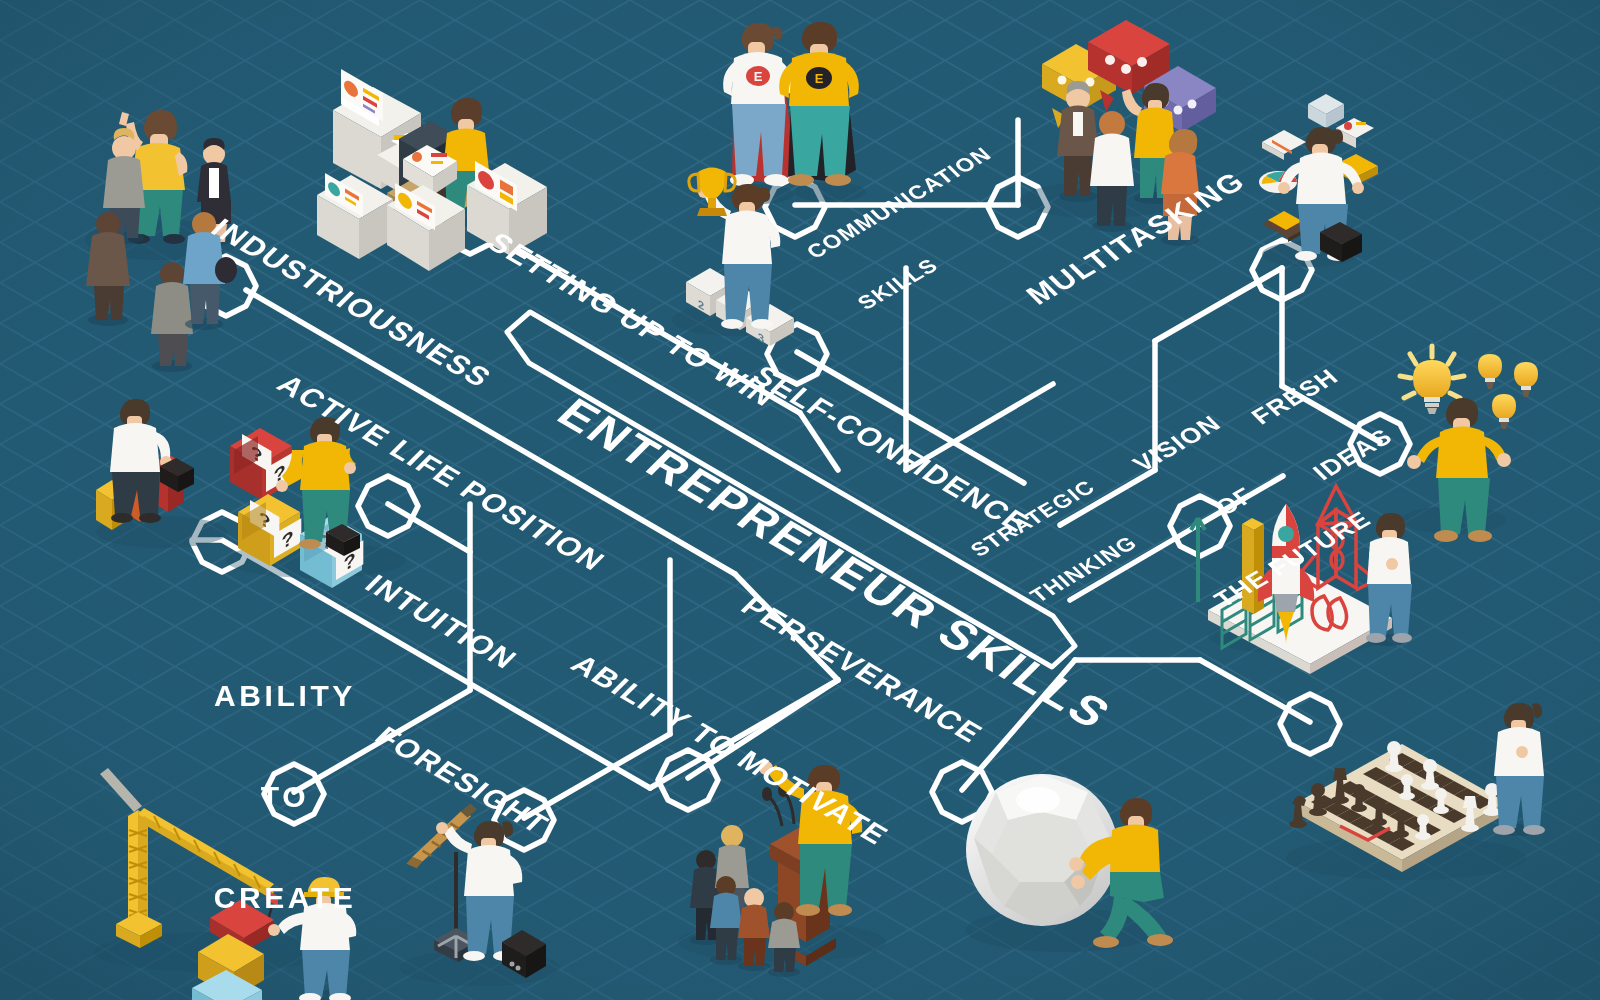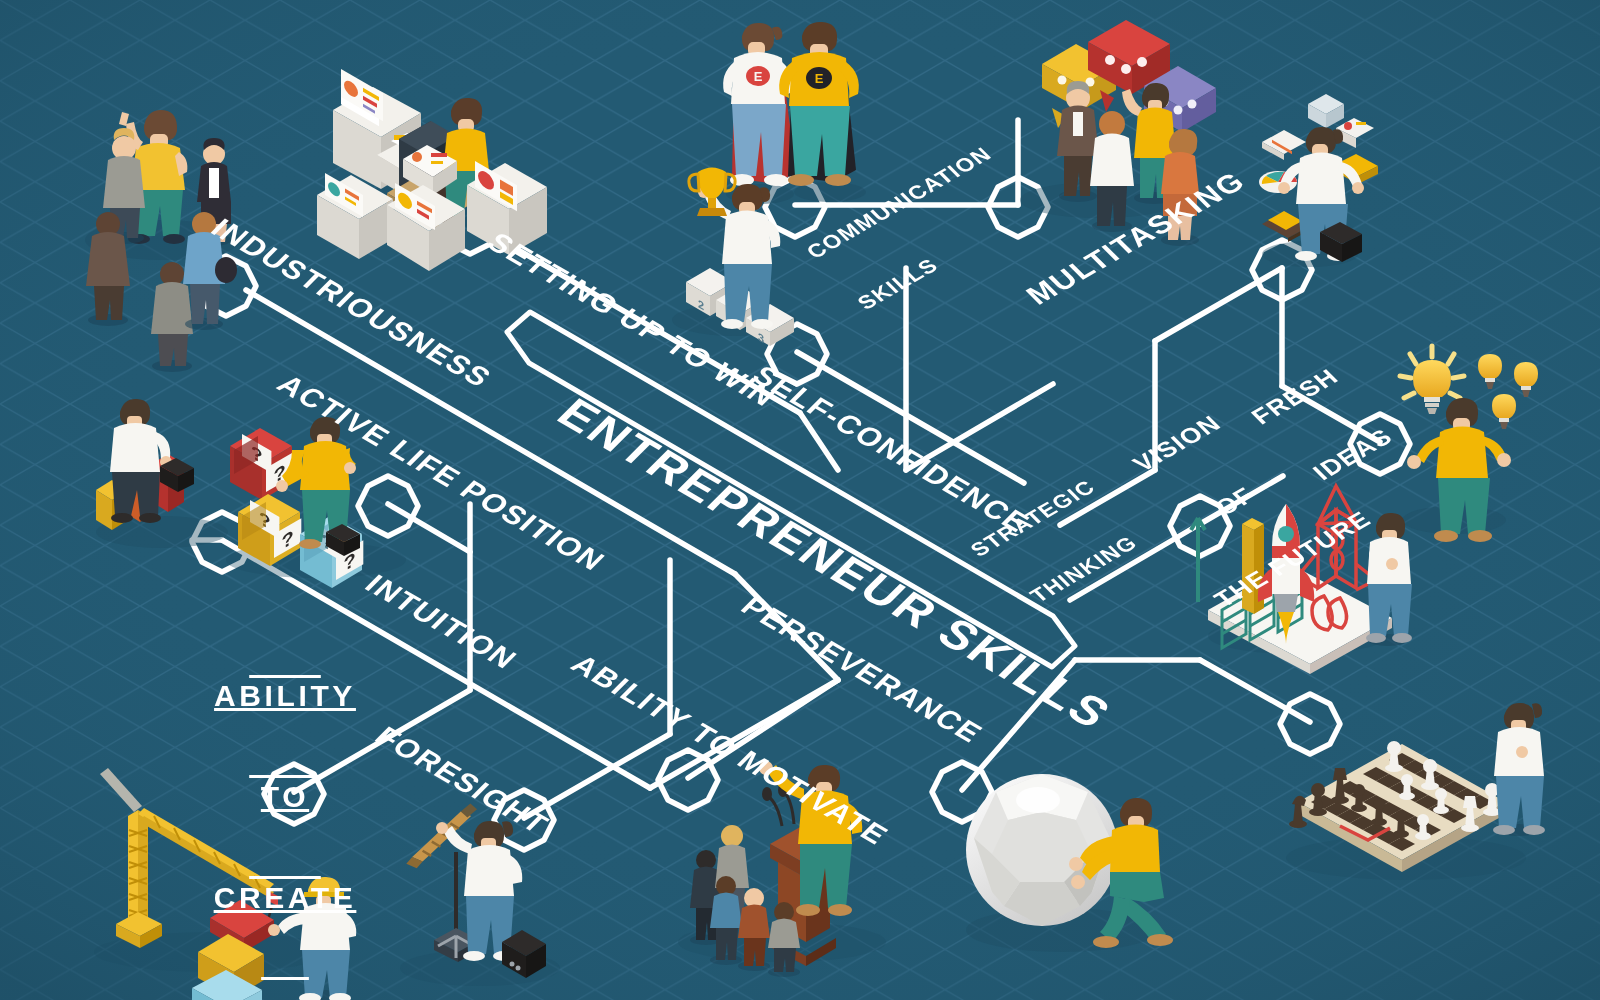--- a/index.html
+++ b/index.html
@@ -1092,21 +1092,21 @@
 
     <div class="iso-label iso-l lbl-sm" style="left:1000px;top:480px;">
       <div>STRATEGIC</div>
       <div>THINKING</div>
     </div>
 
     <div class="iso-label iso-r lbl-big" style="left:282px;top:364px;">ACTIVE LIFE POSITION</div>
 
     <div class="iso-label iso-r lbl-big" style="left:370px;top:564px;">INTUITION</div>
 
-    <div class="iso-label flat lbl-big" style="left:200px;top:612px;width:170px;letter-spacing:.12em;text-decoration:underline;">
+    <div class="iso-label flat lbl-big" style="left:200px;top:612px;width:170px;letter-spacing:.12em;">
       <div>ABILITY</div>
       <div>TO</div>
       <div>CREATE</div>
     </div>
 
     <div class="iso-label iso-r lbl-big" style="left:380px;top:716px;">FORESIGHT</div>
 
     <div class="iso-label iso-r lbl-big" style="left:576px;top:644px;">ABILITY TO MOTIVATE</div>
 
     <div class="iso-label iso-r lbl-big" style="left:746px;top:586px;">PERSEVERANCE</div>

